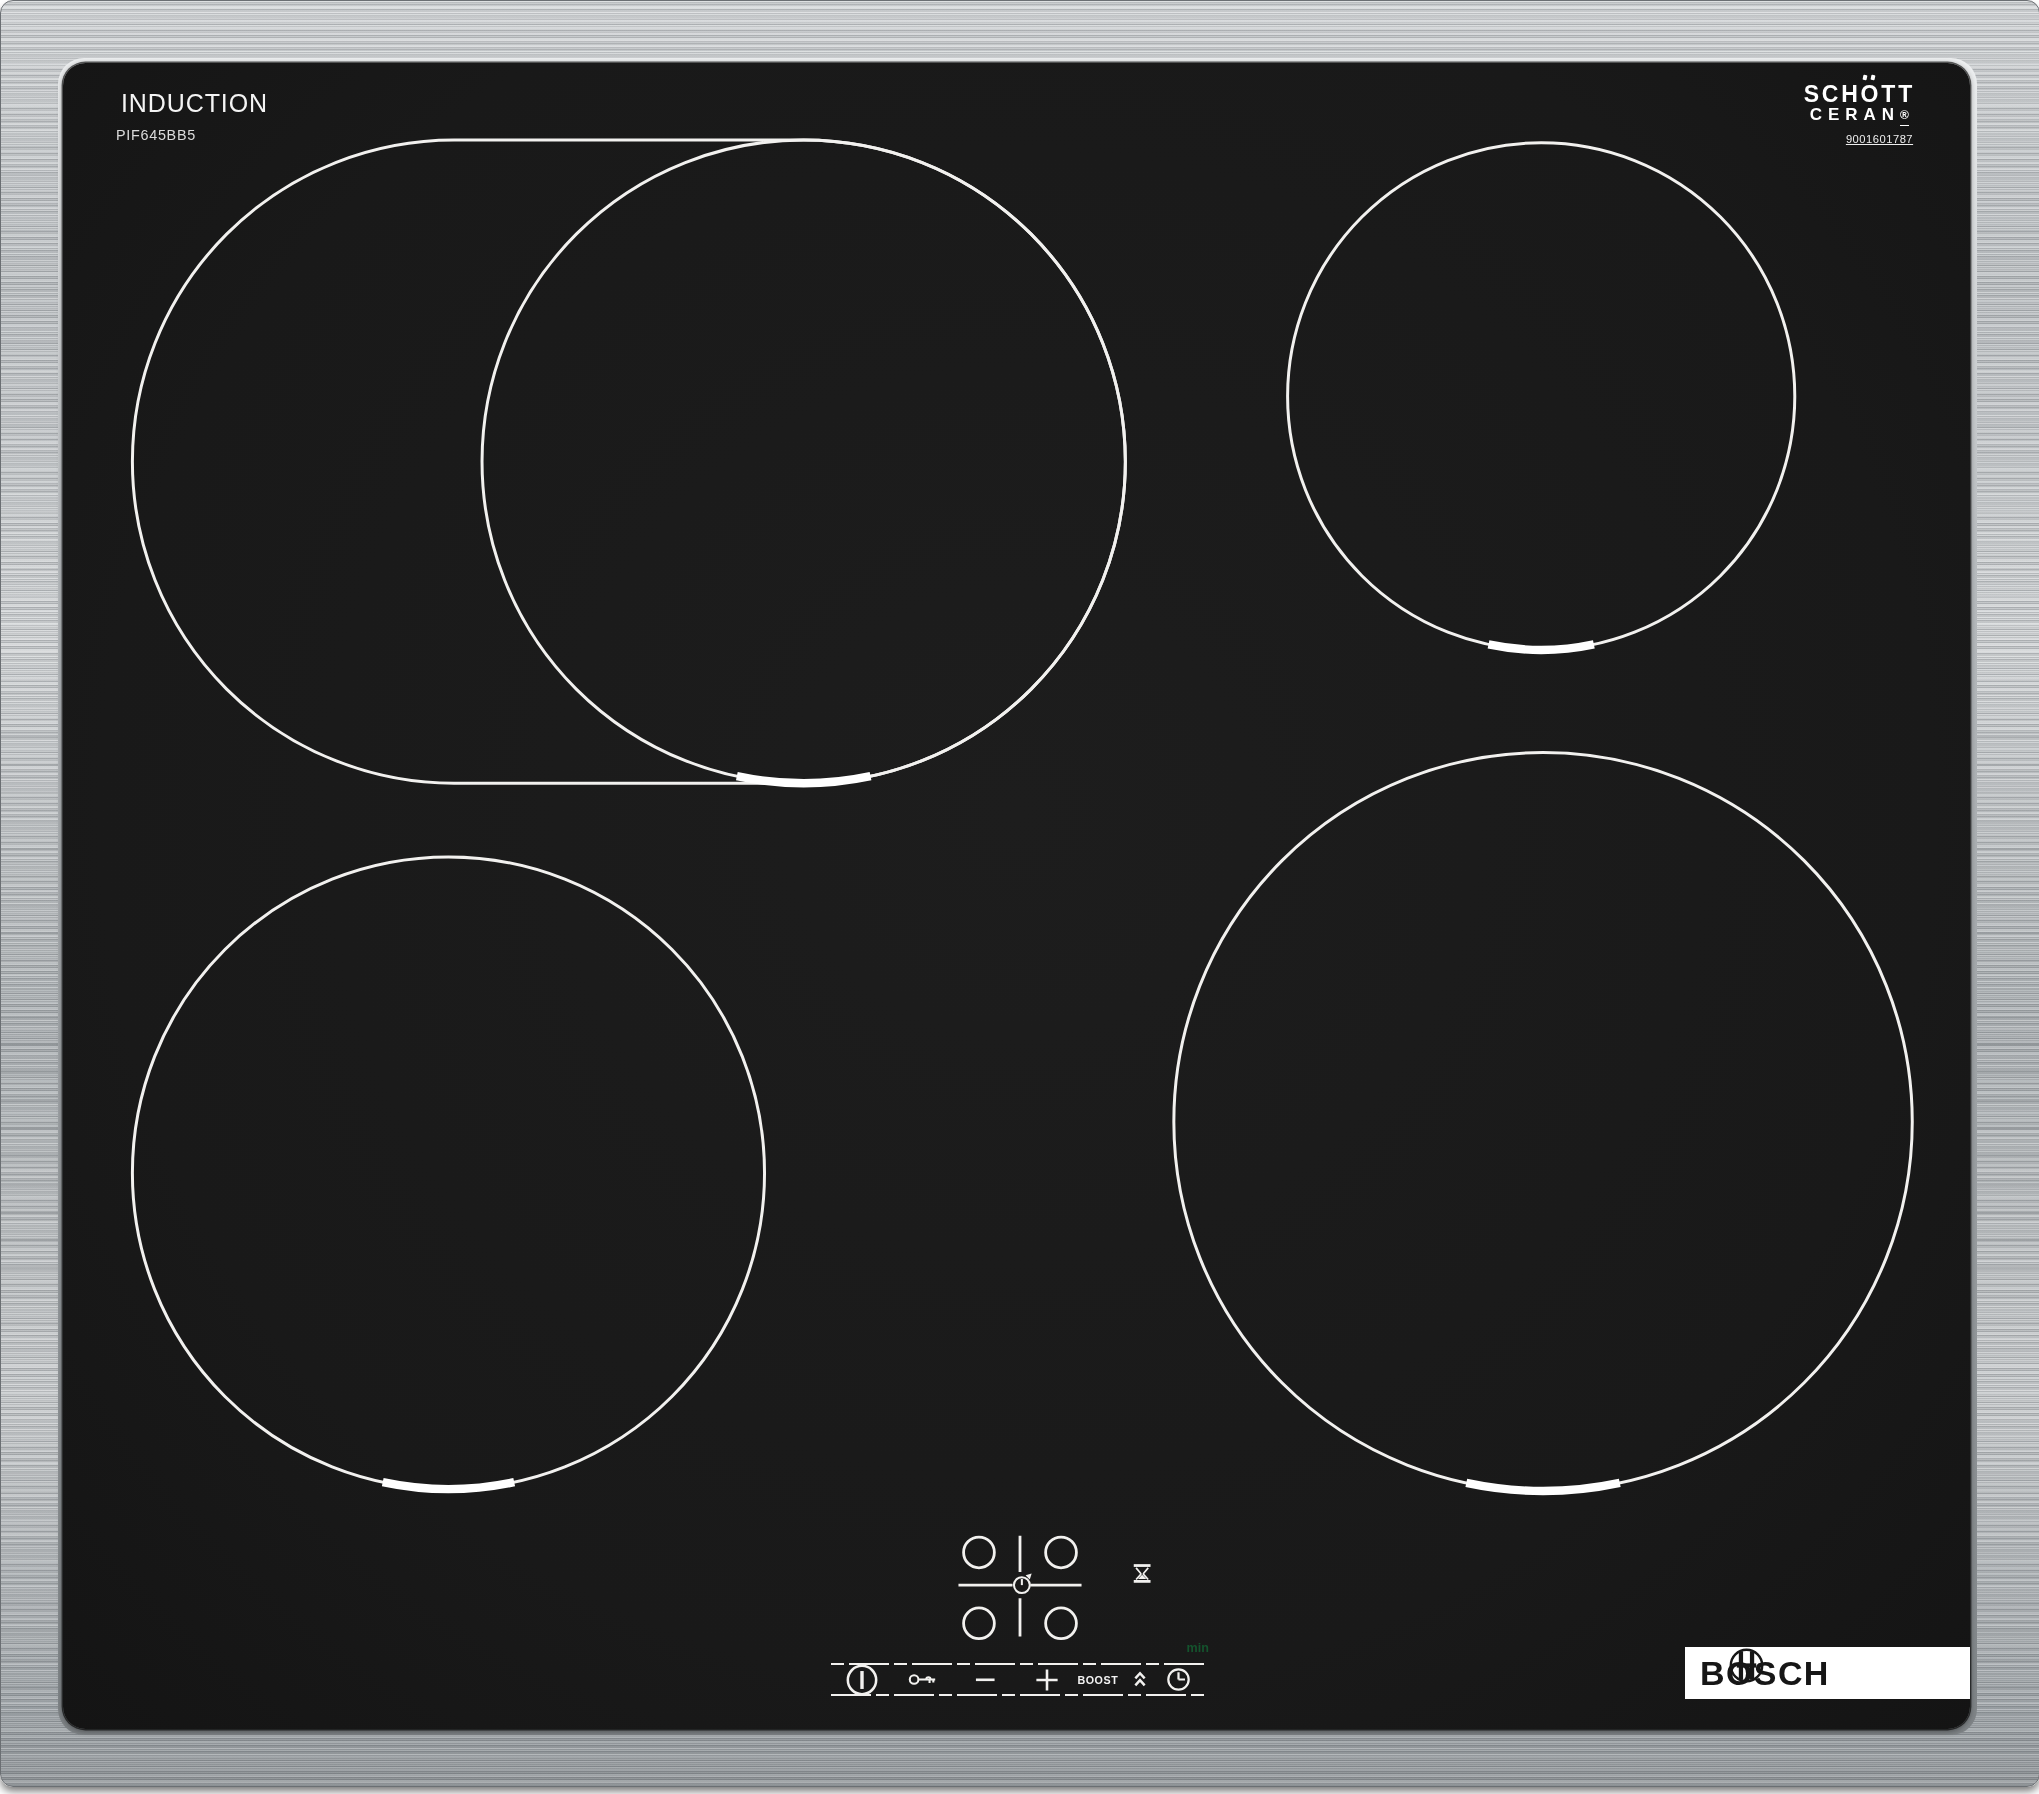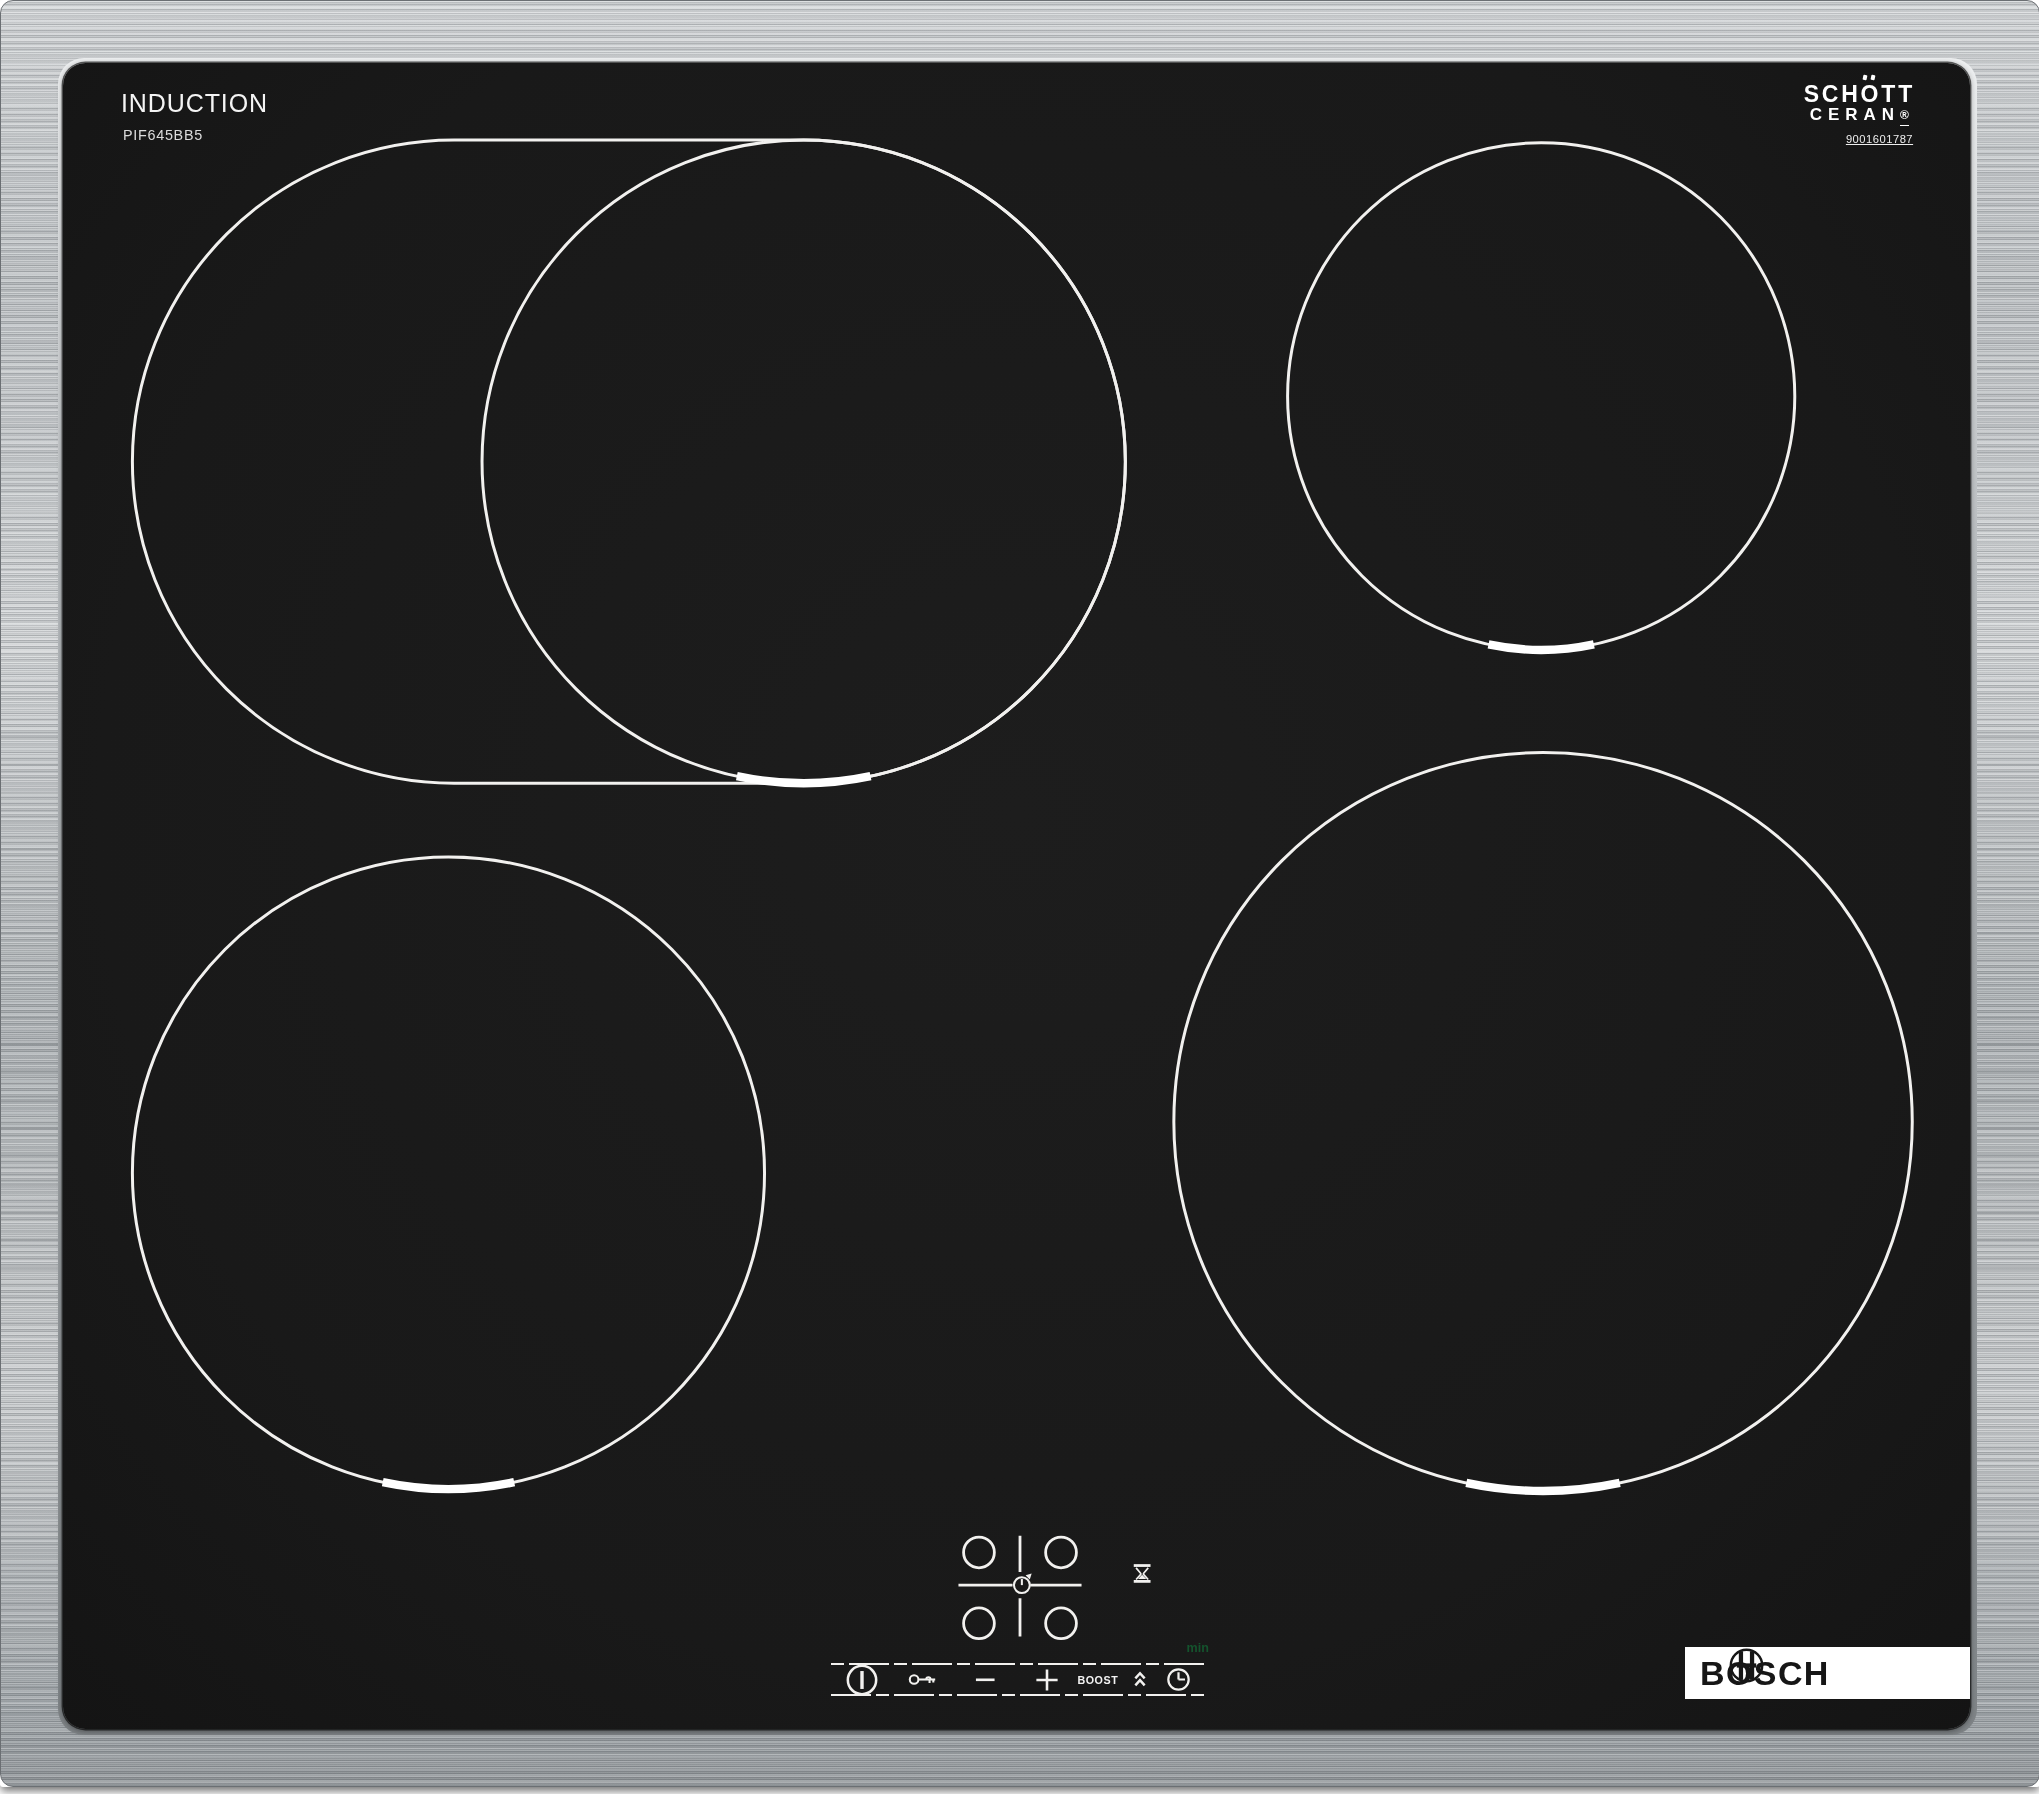--- a/index.html
+++ b/index.html
@@ -1,39 +1,39 @@
 <!DOCTYPE html>
 <html style="font-size:15px"><head>
 <meta charset="utf-8">
 <style>
   :root{
     --line:#f2f1ef;
     --glass:#1a1a1a;
   }
   html,body{margin:0;padding:0;background:#ffffff;}
   body{width:2040px;height:1795px;overflow:hidden;font-family:"Liberation Sans",sans-serif;}
-  .hob{position:absolute;left:0;top:0;width:2040px;height:1787px;border-radius:3px;
+  .hob{position:absolute;left:0;top:0;width:2040px;height:1787px;border-radius:13px;
        box-shadow:0 5.6px 8.4px -1.9px rgba(0,0,0,.55);}
   
   .frame{position:absolute;inset:0;border-radius:13px;border:0.9px solid #6b6f73;box-sizing:border-box;
     background:
       repeating-linear-gradient(180deg, rgba(255,255,255,.20) 0 0.9px, rgba(110,114,118,.26) 0.9px 1.9px, rgba(255,255,255,.10) 1.9px 2.8px, rgba(80,84,88,.16) 2.8px 3.7px, rgba(255,255,255,.06) 3.7px 5.6px),
       repeating-linear-gradient(180deg, rgba(255,255,255,.08) 0 1.9px, rgba(60,64,68,.10) 1.9px 4.7px, rgba(255,255,255,.13) 4.7px 6.5px),
       linear-gradient(180deg,#d3d6d8 0%,#bbbfc2 16%,#d0d3d5 36%,#a9aeb1 58%,#c7cacc 78%,#9aa0a4 96%,#8d9296 100%);
   }
   .bevel{position:absolute;left:58px;top:58px;width:1919px;height:1677px;border-radius:26px;
     background:linear-gradient(180deg,#eef0f1 0%,#b9bdc0 30%,#7f8487 100%);}
   .glass{position:absolute;left:63px;top:63px;width:1907px;height:1666px;border-radius:22.4px;
     background:radial-gradient(ellipse at 50% 45%, #1d1d1d 0%, #191919 68%, #141414 100%);
     box-shadow:0 0 0 1.4px rgba(0,0,0,.6), 0 1.9px 6.5px rgba(0,0,0,.45);}
   svg{position:absolute;left:0;top:0;}
   .overlay-svg{width:2040px;height:1795px;}
 
   .type-label{position:absolute;left:121px;top:89px;color:#f4f4f4;font-size:25px;letter-spacing:0.9px;}
-  .model-label{position:absolute;left:123px;top:127px;color:#dcdcdc;font-size:14.4px;letter-spacing:0.7px;}
+  .model-label{position:absolute;left:116px;top:127px;color:#dcdcdc;font-size:14.4px;letter-spacing:0.7px;}
 
   .schott{position:absolute;top:83px;right:125px;color:#fff;text-align:center;}
   .schott-l1{font-size:23px;font-weight:bold;letter-spacing:2.8px;line-height:22.4px;white-space:nowrap;}
   .oo{position:relative;}
   .oo::before,.oo::after{content:"";position:absolute;top:-5.6px;width:3.7px;height:4.7px;background:#fff;border-radius:0.9px;}
   .oo::before{left:2.8px;transform:rotate(12deg);}
   .oo::after{left:10.3px;transform:rotate(12deg);}
   .schott-l2{font-size:17px;font-weight:bold;letter-spacing:6px;line-height:19px;white-space:nowrap;}
   .schott-reg{display:inline-block;font-size:12px;letter-spacing:0;vertical-align:1.9px;border-bottom:1.9px solid #fff;padding-bottom:0.9px;}
   .serial{font-size:11.2px;letter-spacing:0.5px;margin-top:6.5px;text-align:right;padding-right:1.9px;color:#eee;text-decoration:underline;}

